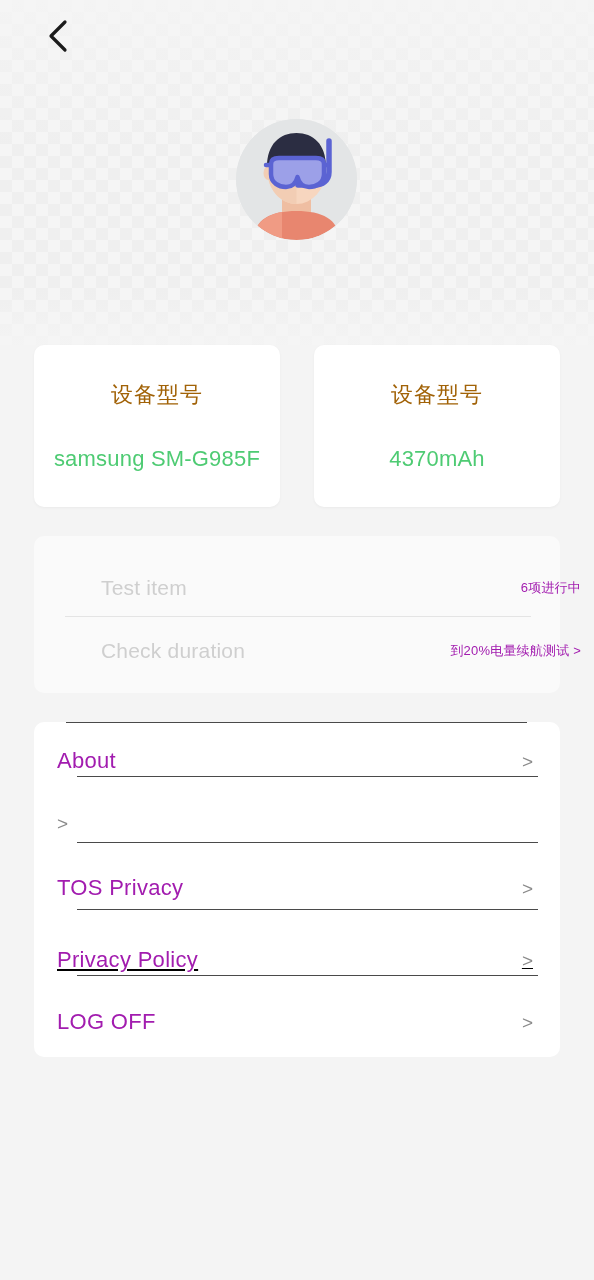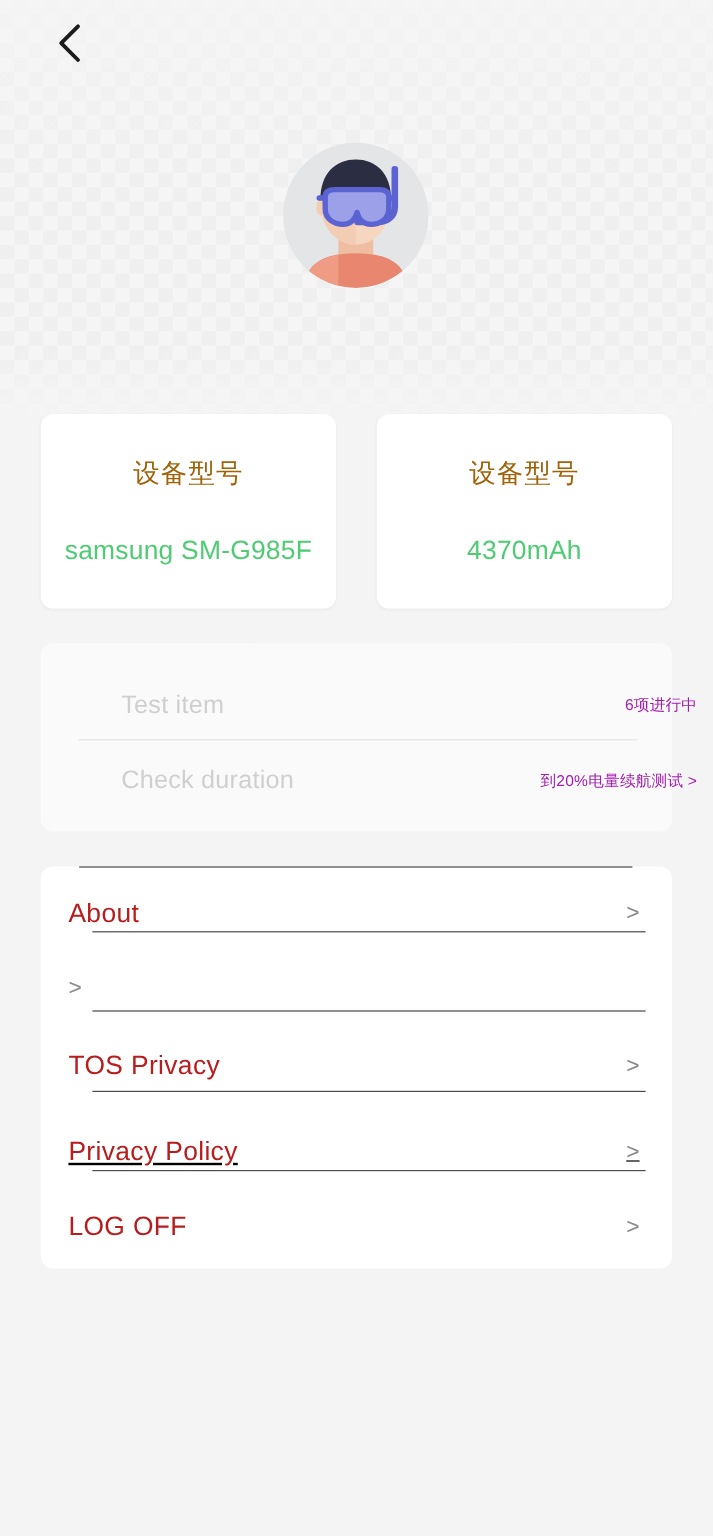--- a/index.html
+++ b/index.html
@@ -169,21 +169,21 @@
     left: 23px;
     width: 480px;
     height: 50px;
     display: flex;
     align-items: center;
     justify-content: space-between;
     cursor: pointer;
   }
   .menu-label {
     font-size: 22px;
-    color: #b91c1c;
+    color: #a21caf;
     letter-spacing: 0.3px;
   }
   .menu-chevron {
     font-size: 19px;
     color: #8a8a8a;
     line-height: 1;
     padding-right: 4px;
   }
   .menu-divider {
     position: absolute;

